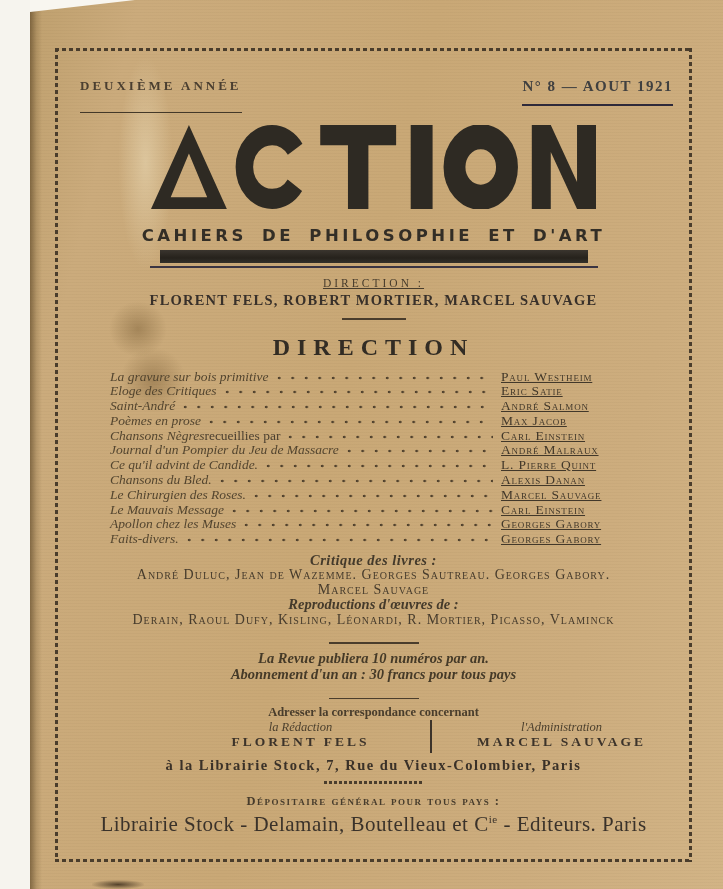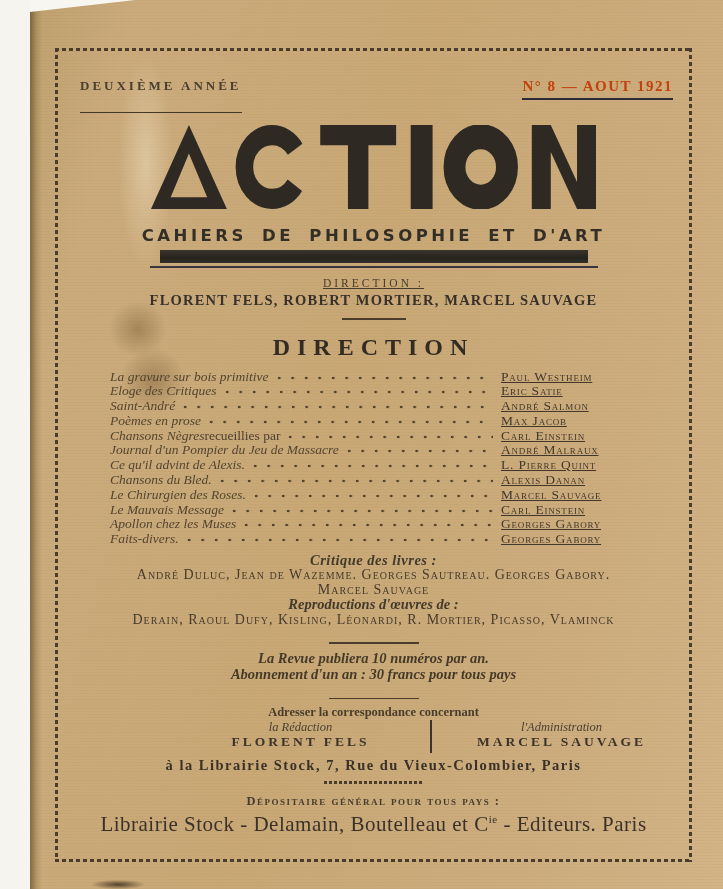--- a/index.html
+++ b/index.html
@@ -41,22 +41,22 @@
   .b-left,.b-right{top:0;bottom:0;width:3px;
     background-image:repeating-linear-gradient(180deg,#4a3d2c 0 4px, rgba(0,0,0,0) 4px 7px);}
   .b-left{left:0;} .b-right{right:0;}
   
   .content{position:absolute;left:3px;right:3px;top:0;bottom:0;padding-top:30px;
     color:#3a332a;text-align:center;}
   .hdr{display:flex;justify-content:space-between;align-items:flex-start;
     padding:0 16px 0 22px;height:18px;}
   .hdr .issue-left{font-size:13px;font-weight:bold;letter-spacing:3px;color:#4a3e30;
     border-bottom:1.5px solid #443929;padding-bottom:18px;}
-  .hdr .issue-right{font-size:15px;font-weight:bold;letter-spacing:1.5px;color:#c2410c;
-    border-bottom:2px solid #2f2a3a;padding-bottom:3px;}
+  .hdr .issue-right{font-size:15px;font-weight:bold;letter-spacing:1.5px;color:#404040;
+    border-bottom:2px solid #2f2a3a;padding-bottom:9px;}
   .logo-wrap{margin-top:29px;height:84px;}
   .logo-wrap svg{width:445px;height:84px;}
   .sr{position:absolute;width:1px;height:1px;overflow:hidden;clip-path:inset(50%);}
   .subtitle{margin-top:17px;font-family:"DejaVu Sans", sans-serif;font-weight:bold;
     font-size:16.5px;letter-spacing:3.5px;word-spacing:6px;color:#332e26;height:20px;}
   .bar-thick{margin:4px auto 0;width:428px;height:13px;
     background:linear-gradient(180deg,#3a352e,#26221c 60%,#33302a);}
   .bar-thin{margin:3px auto 0;width:448px;height:2px;background:#3a3442;}
   .direction-label{margin-top:9px;font-size:11.5px;letter-spacing:3px;color:#473c2c;height:12px;text-decoration:underline;}
   .directors{margin-top:3px;font-size:14.5px;font-weight:bold;letter-spacing:1.2px;
@@ -182,21 +182,21 @@
           <span class="toc-dots"></span>
           <span class="toc-author">Carl Einstein</span>
         </div>
       <div class="toc-row">
           <span class="toc-title">Journal d'un Pompier du Jeu de Massacre</span>
           <span class="toc-suffix"></span>
           <span class="toc-dots"></span>
           <span class="toc-author">André Malraux</span>
         </div>
       <div class="toc-row">
-          <span class="toc-title">Ce qu'il advint de Alexis.</span>
+          <span class="toc-title">Ce qu'il advint de Candide.</span>
           <span class="toc-suffix"></span>
           <span class="toc-dots"></span>
           <span class="toc-author">L. Pierre Quint</span>
         </div>
       <div class="toc-row">
           <span class="toc-title">Chansons du Bled.</span>
           <span class="toc-suffix"></span>
           <span class="toc-dots"></span>
           <span class="toc-author">Alexis Danan</span>
         </div>

